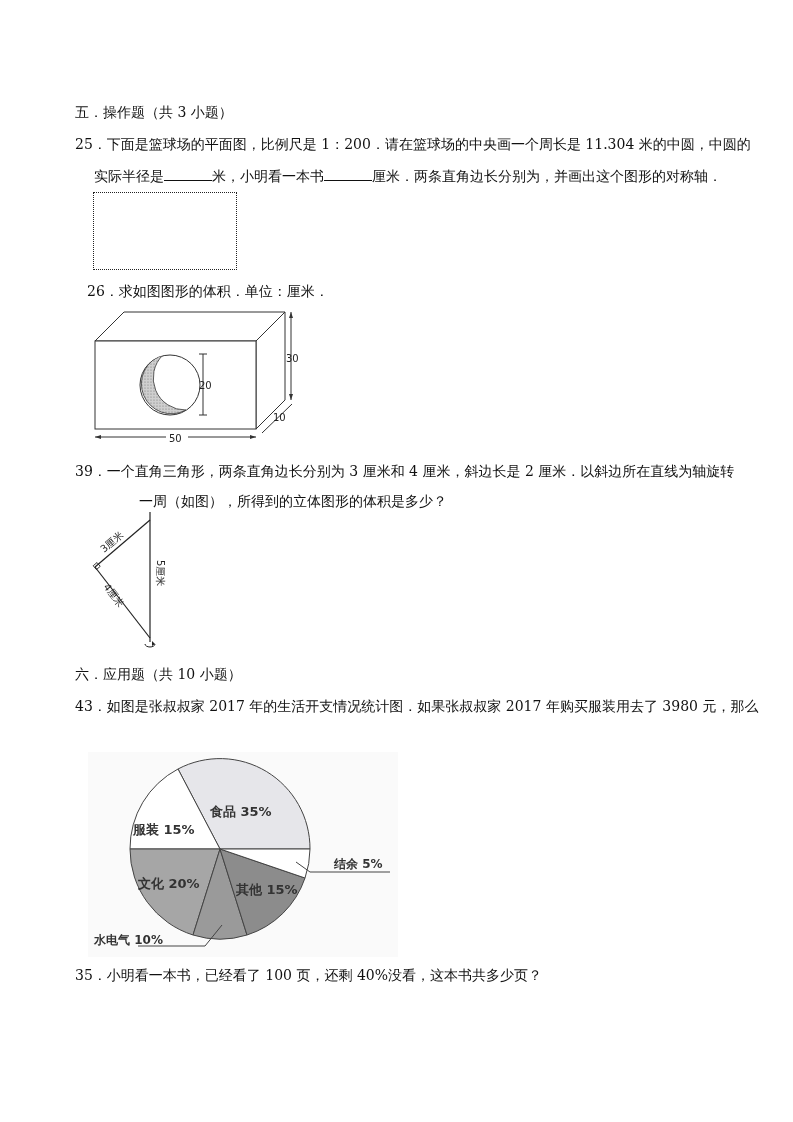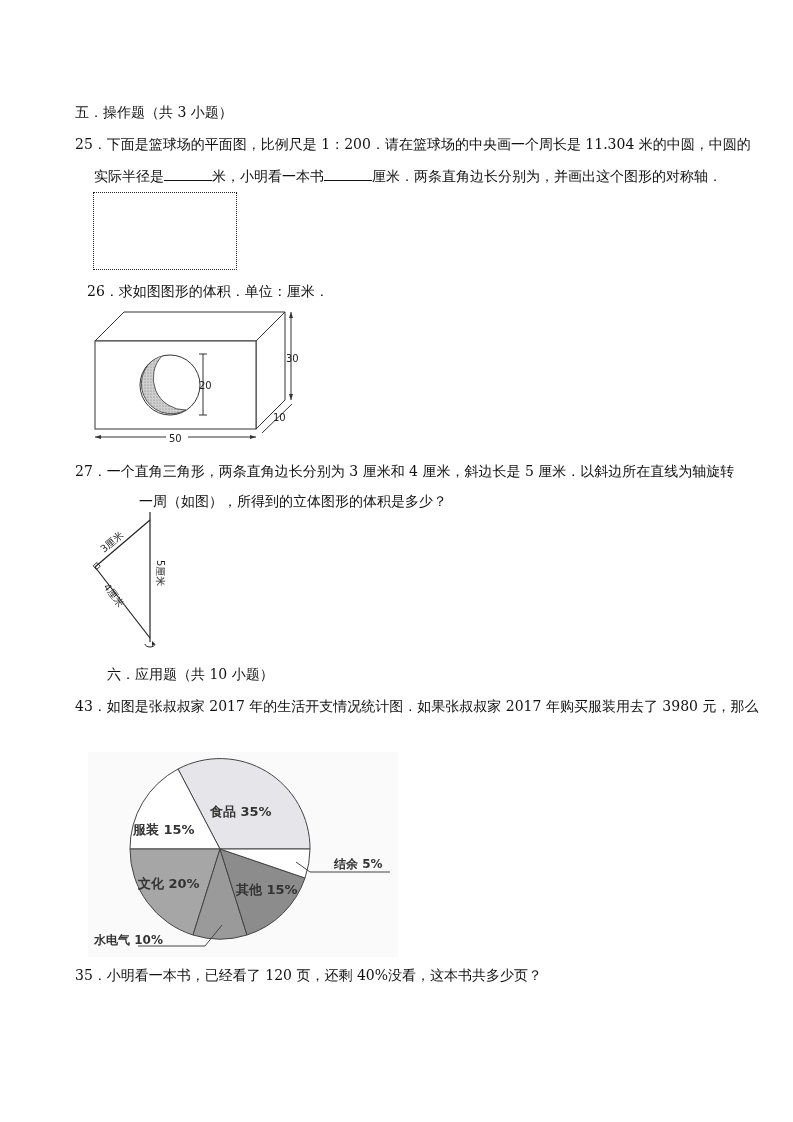--- a/index.html
+++ b/index.html
@@ -61,36 +61,36 @@
   <text x="273" y="421" font-size="10" fill="#222">10</text>
 
   <line x1="95" y1="437" x2="256" y2="437" stroke="#333"></line>
   <polygon points="95,437 101,435 101,439" fill="#333"></polygon>
   <polygon points="256,437 250,435 250,439" fill="#333"></polygon>
   <rect x="166" y="432" width="22" height="12" fill="#fff"></rect>
   <text x="169" y="442" font-size="10" fill="#222">50</text>
 </svg>
 
 <div class="abs line" style="left:75px;top:462px;">
-  <span>27．</span><span>一个直角三角形，两条直角边长分别为 3 厘米和 4 厘米，斜边长是 5 厘米．以斜边所在直线为轴旋转</span>
+  <span>39．</span><span>一个直角三角形，两条直角边长分别为 3 厘米和 4 厘米，斜边长是 2 厘米．以斜边所在直线为轴旋转</span>
 </div>
 <div class="abs line" style="left:94px;top:492px;margin-left:45px;">一周（如图），所得到的立体图形的体积是多少？</div>
 <svg class="abs" style="left:85px;top:510px;" width="90" height="145" viewBox="85 510 90 145">
   <line x1="150" y1="512" x2="150" y2="642" stroke="#222" stroke-width="1.2"></line>
   <line x1="150" y1="520" x2="95" y2="567" stroke="#222" stroke-width="1.2"></line>
   <line x1="95" y1="567" x2="150" y2="638" stroke="#222" stroke-width="1.2"></line>
   <rect x="94" y="564" width="5" height="5" fill="none" stroke="#222" stroke-width="0.8" transform="rotate(-40 96 566)"></rect>
   <path d="M145,644 A5,3 0 1,0 155,644" fill="none" stroke="#222"></path>
   <polygon points="155,644 152,641 152,646" fill="#222"></polygon>
   <text font-size="10" fill="#222" transform="translate(104,553) rotate(-40)">3厘米</text>
   <text font-size="10" fill="#222" transform="translate(103,587) rotate(52)">4厘米</text>
   <text font-size="10" fill="#222" transform="translate(157,560) rotate(90)">5厘米</text>
 </svg>
 
-<div class="abs section" style="left:75px;top:666px;margin-left:32px;">六．应用题（共 10 小题）</div>
+<div class="abs section" style="left:75px;top:666px;">六．应用题（共 10 小题）</div>
 
 <div class="abs line" style="left:75px;top:697px;">
   <span>43．</span><span>如图是张叔叔家 2017 年的生活开支情况统计图．如果张叔叔家 2017 年购买服装用去了 3980 元，那么</span>
 </div>
 <div class="abs line" style="left:94px;top:727px;margin-top:43px;">购买食品用去多少元？</div>
 
 <svg class="abs" style="left:88px;top:752px;" width="310" height="205" viewBox="88 752 310 205">
   <rect x="88" y="752" width="310" height="205" fill="#fafafa"></rect>
 
   <path d="M220,849 L310,849 A90,90 0 0,0 178,769 Z" fill="#e6e6ea" stroke="#444" stroke-width="1"></path>
@@ -105,14 +105,14 @@
   <text x="138" y="888" font-size="13" font-weight="bold" fill="#333">文化 20%</text>
   <text x="236" y="894" font-size="13" font-weight="bold" fill="#333">其他 15%</text>
 
   <polyline points="296,862 310,872 390,872" fill="none" stroke="#444"></polyline>
   <text x="334" y="868" font-size="12" font-weight="bold" fill="#333">结余 5%</text>
   <polyline points="222,925 205,946 138,946" fill="none" stroke="#444"></polyline>
   <text x="94" y="944" font-size="12" font-weight="bold" fill="#333">水电气 10%</text>
 </svg>
 
 <div class="abs line" style="left:75px;top:966px;">
-  <span>35．</span><span>小明看一本书，已经看了 120 页，还剩 40%没看，这本书共多少页？</span>
+  <span>35．</span><span>小明看一本书，已经看了 100 页，还剩 40%没看，这本书共多少页？</span>
 </div>
 
 </body></html>

